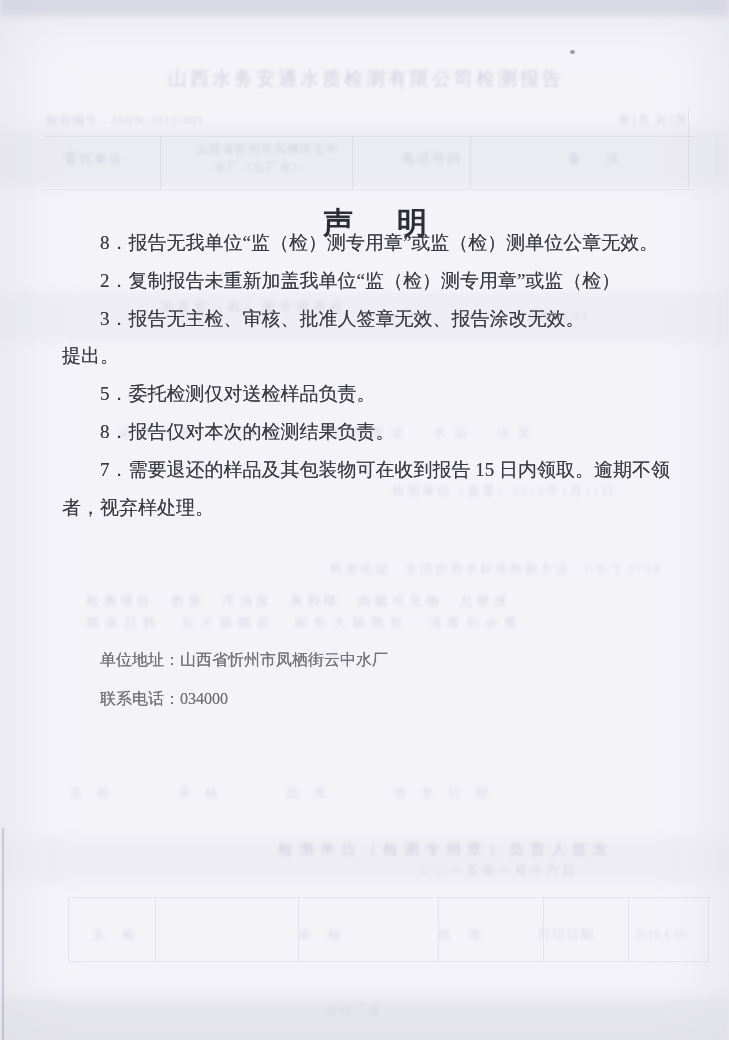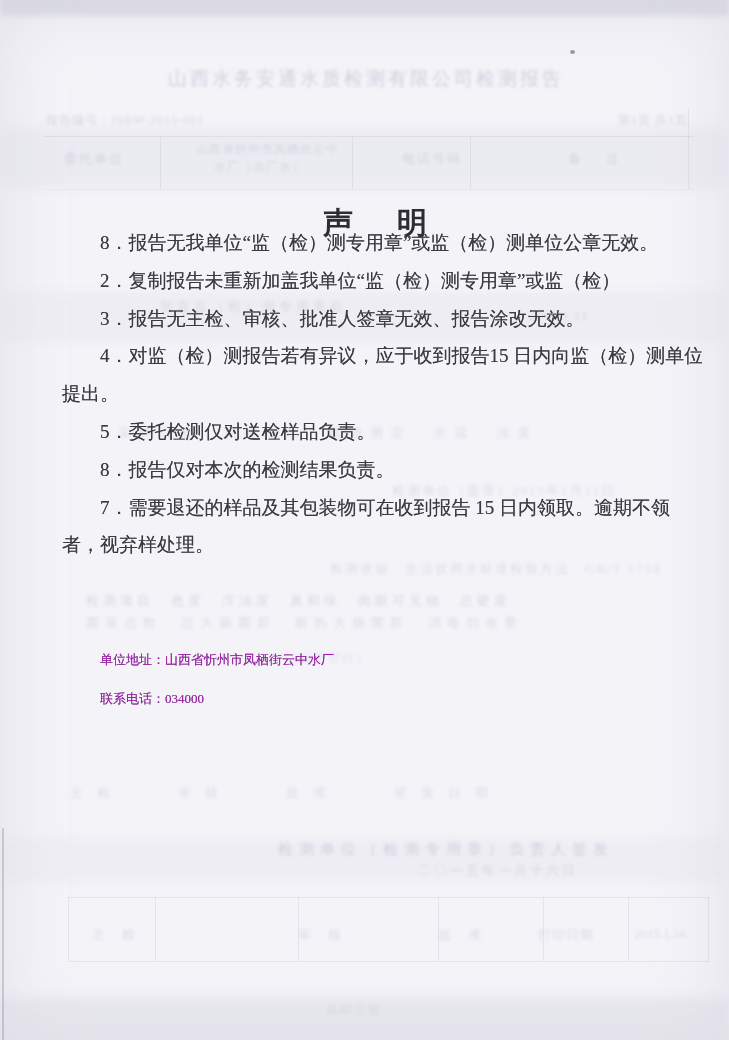--- a/index.html
+++ b/index.html
@@ -38,21 +38,21 @@
   }
   .statement-body {
     position:absolute; left:62px; top:224px; width:640px;
     font-size:19px; line-height:37.8px; color:#3a3a41;
     text-shadow:0 0 0.5px rgba(58,58,66,0.65);
   }
   .statement-body .line { white-space:nowrap; overflow:hidden; }
   .statement-body .ind  { padding-left:38px; }
   .contact-block {
     position:absolute; left:100px; top:641px;
-    font-size:13px; line-height:38.6px; color:#a21caf;
+    font-size:16px; line-height:38.6px; color:#737373;
     text-shadow:0 0 0.5px rgba(58,58,66,0.65);
   }
   .contact-block .cline { white-space:nowrap; }
   .phone-gap { display:inline-block; width:58px; }
 </style>
 </head>
 <body>
 
 <div class="page">
 
@@ -106,21 +106,20 @@
   <div class="bline" style="left:543px; top:897px; width:1px; height:64px"></div>
   <div class="bline" style="left:628px; top:897px; width:1px; height:64px"></div>
   <div class="bline" style="left:708px; top:897px; width:1px; height:64px"></div>
 
   <h1 class="doc-title">声　明</h1>
 
   <div class="statement-body">
     <div class="line ind">8．报告无我单位“监（检）测专用章”或监（检）测单位公章无效。</div>
     <div class="line ind">2．复制报告未重新加盖我单位“监（检）测专用章”或监（检）</div>
     <div class="line ind">3．报告无主检、审核、批准人签章无效、报告涂改无效。</div>
-    <div class="line ind">4．对监（检）测报告若有异议，应于收到报告15 日内向监（检）测单位</div>
     <div class="line">提出。</div>
     <div class="line ind">5．委托检测仅对送检样品负责。</div>
     <div class="line ind">8．报告仅对本次的检测结果负责。</div>
     <div class="line ind">7．需要退还的样品及其包装物可在收到报告 15 日内领取。逾期不领</div>
     <div class="line">者，视弃样处理。</div>
   </div>
 
   <div class="contact-block">
     <div class="cline">
       <span>单位地址：</span><span>山西省忻州市凤栖街云中水厂</span>

